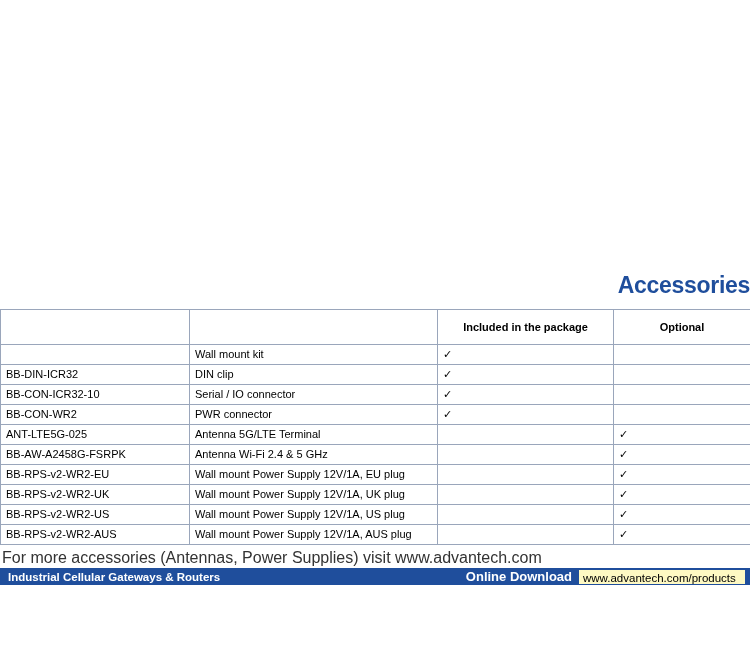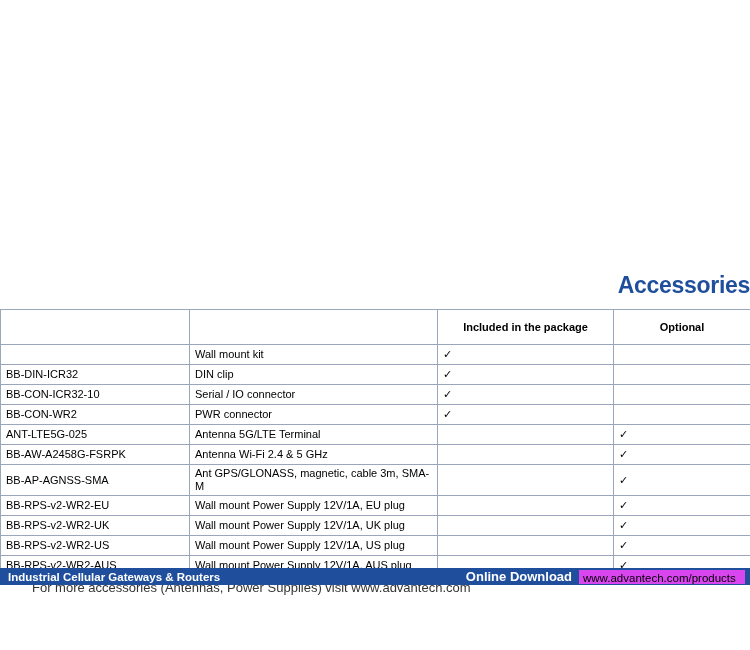--- a/index.html
+++ b/index.html
@@ -69,24 +69,23 @@
   }
   td.center {
     text-align: center;
   }
   .check {
     font-size: 11px;
     line-height: 11px;
     color: #000;
   }
   .footnote {
-    font-size: 13px;
+    font-size: 16px;
     color: #333;
     padding: 4px 0 0 2px;
-    margin-left: 30px;
   }
   .footer {
     position: absolute;
     left: 0;
     top: 568px;
     width: 750px;
   }
   .footer-bar {
     position: relative;
     height: 17px;
@@ -102,21 +101,21 @@
     flex: 0 0 auto;
   }
   .footer-spacer { flex: 1 1 auto; }
   .footer-dl {
     color: #ffffff;
     font-weight: bold;
     font-size: 13px;
     padding-right: 6px;
   }
   .footer-url {
-    background: #d946ef;
+    background: #fef9c3;
     color: #000000;
     font-size: 11.5px;
     height: 16px;
     line-height: 16px;
     width: 168px;
     margin-right: 4px;
     padding-left: 4px;
     border: 1px solid #1f4e9c;
     box-sizing: border-box;
     white-space: nowrap;
@@ -176,26 +175,20 @@
             <td class="center"></td>
             <td class="center"><span class="check">✓</span></td>
           </tr>
           <tr>
             <td>BB-AW-A2458G-FSRPK</td>
             <td>Antenna Wi-Fi 2.4 &amp; 5 GHz</td>
             <td class="center"></td>
             <td class="center"><span class="check">✓</span></td>
           </tr>
           <tr>
-            <td>BB-AP-AGNSS-SMA</td>
-            <td>Ant GPS/GLONASS, magnetic, cable 3m, SMA-M</td>
-            <td class="center"></td>
-            <td class="center"><span class="check">✓</span></td>
-          </tr>
-          <tr>
             <td>BB-RPS-v2-WR2-EU</td>
             <td>Wall mount Power Supply 12V/1A, EU plug</td>
             <td class="center"></td>
             <td class="center"><span class="check">✓</span></td>
           </tr>
           <tr>
             <td>BB-RPS-v2-WR2-UK</td>
             <td>Wall mount Power Supply 12V/1A, UK plug</td>
             <td class="center"></td>
             <td class="center"><span class="check">✓</span></td>

